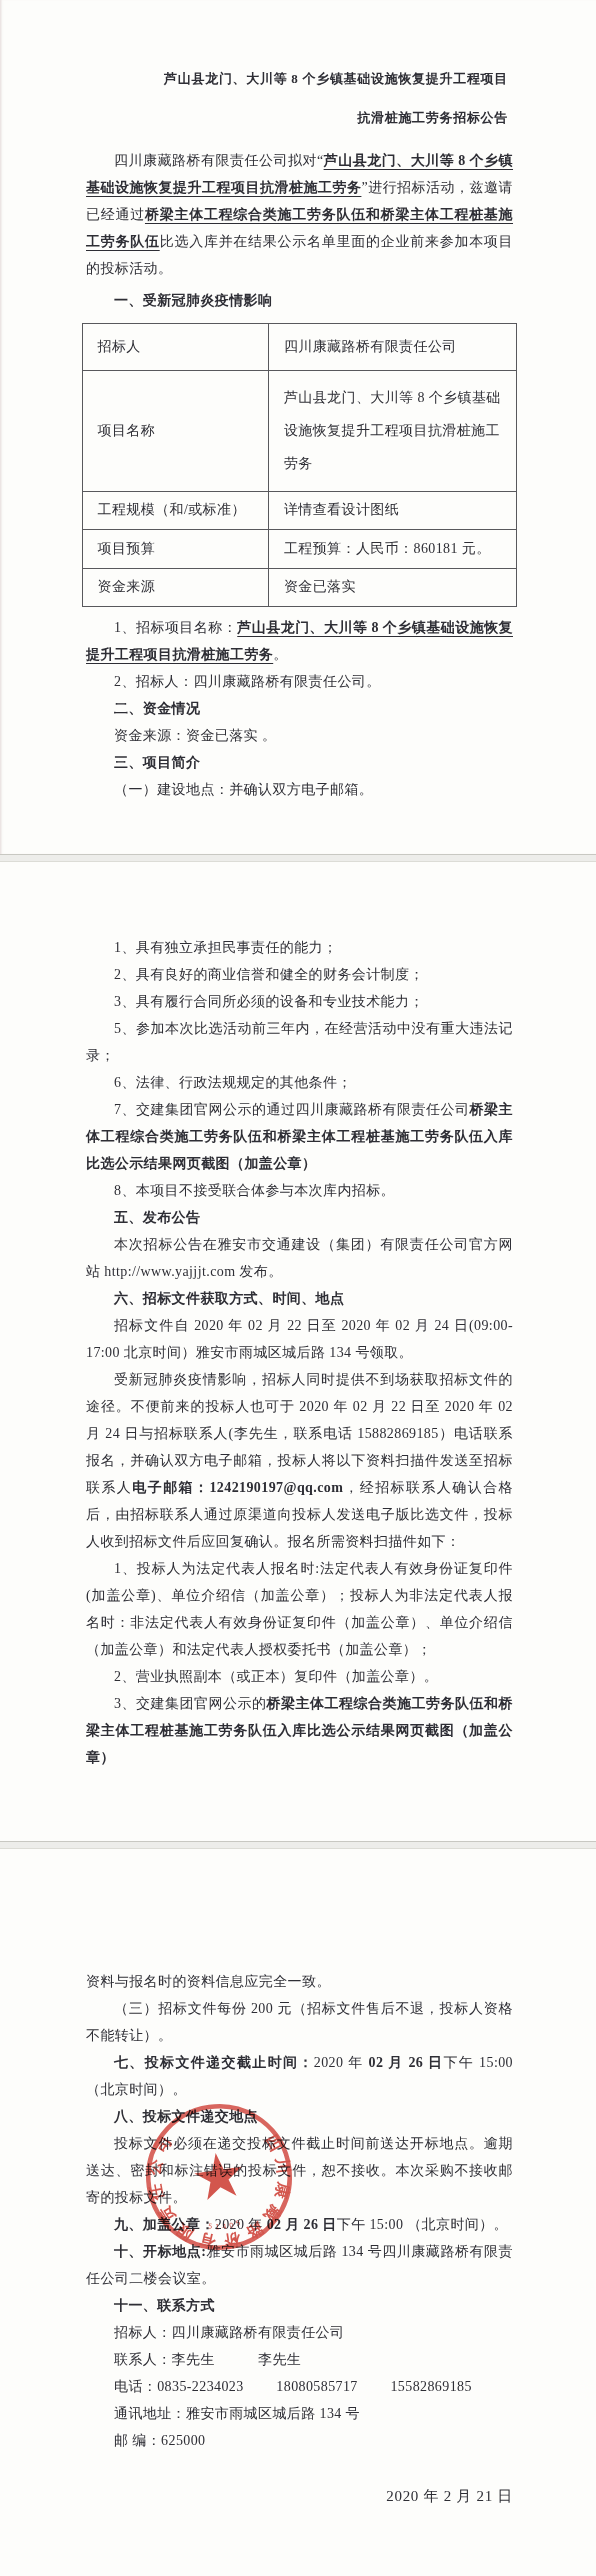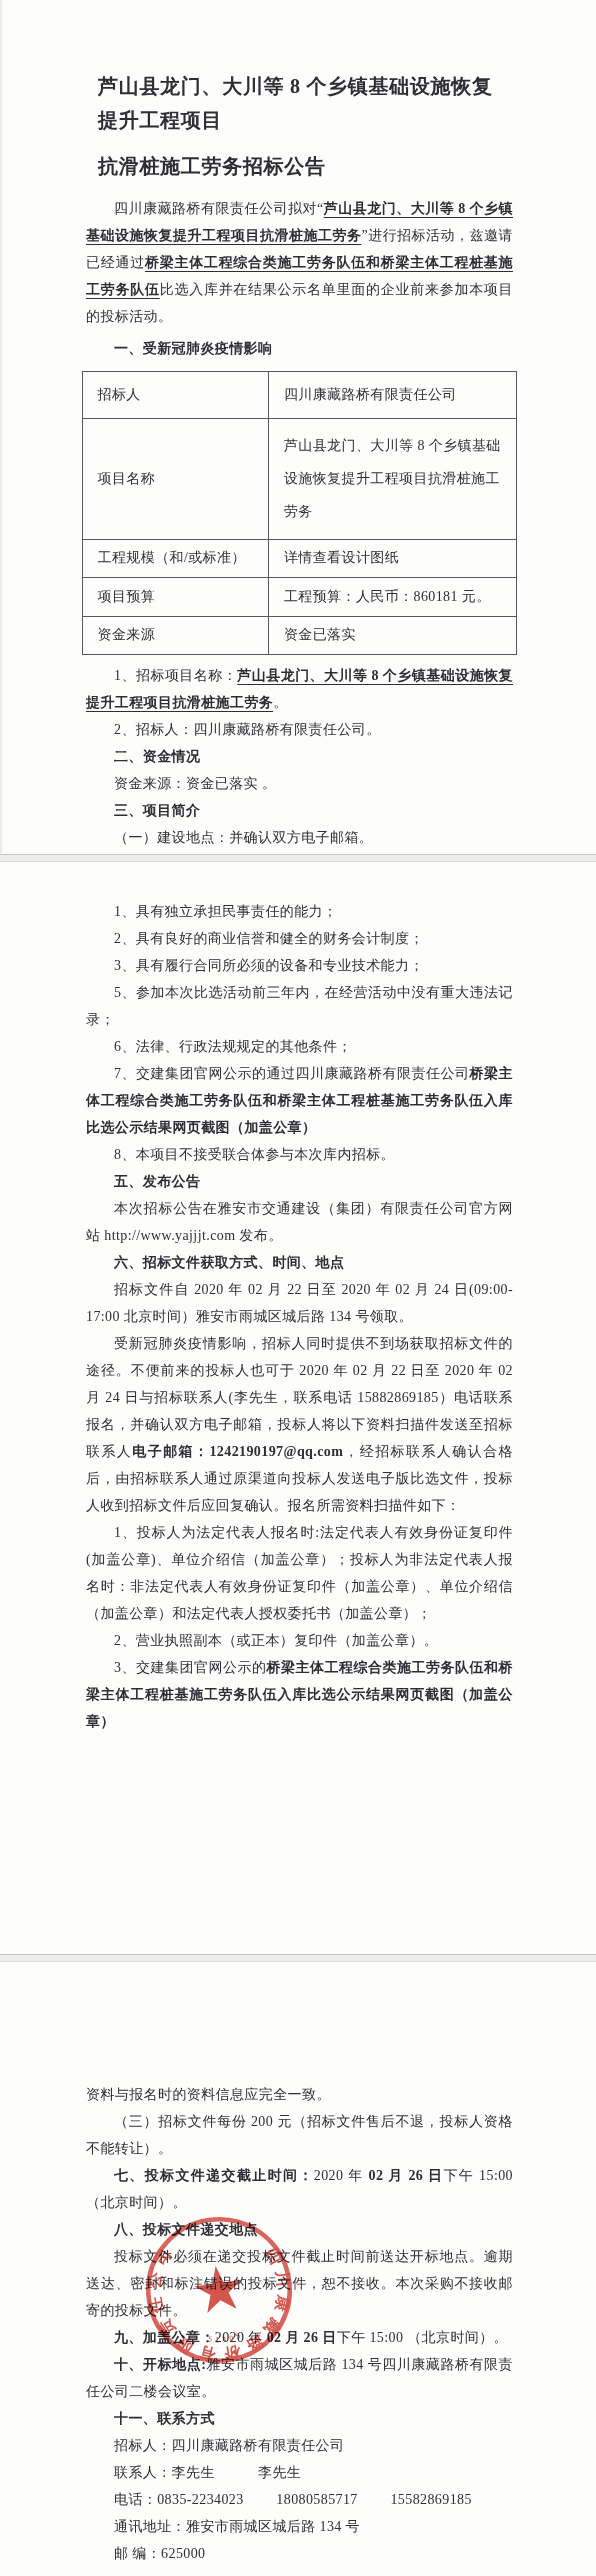--- a/index.html
+++ b/index.html
@@ -11,24 +11,24 @@
   }
   .page{
     position:relative;background:#fdfdfb;box-sizing:border-box;
     padding-left:86px;padding-right:83px;overflow:hidden;
   }
   .page-sep{
     height:6px;background:#ededea;border-top:0.7px solid #c8c8c2;
     border-bottom:0.7px solid #dcdcd6;
   }
   #page-1{height:854px;padding-top:57px;box-shadow:inset 2.2px 0 1.5px -0.7px rgba(180,150,150,.25);}
-  #page-2{height:1092px;padding-top:36px;}
+  #page-2{height:979px;padding-top:72px;}
   #page-3{height:846px;padding-top:119px;}
   .doc-title{
-    text-align:left;font-weight:bold;font-size:20px;line-height:34px;margin:12px;
+    text-align:right;font-weight:bold;font-size:13px;line-height:34px;margin:5px;
     letter-spacing:0.7px;
   }
   .para{
     margin:0;font-size:14px;line-height:27px;text-indent:2em;
     text-align:justify;letter-spacing:0.4px;
   }
   .para.h{font-weight:bold;}
   .para.noindent{text-indent:0;}
   .para.mt{margin-top:4.5px;}
   span.b{font-weight:bold;}

